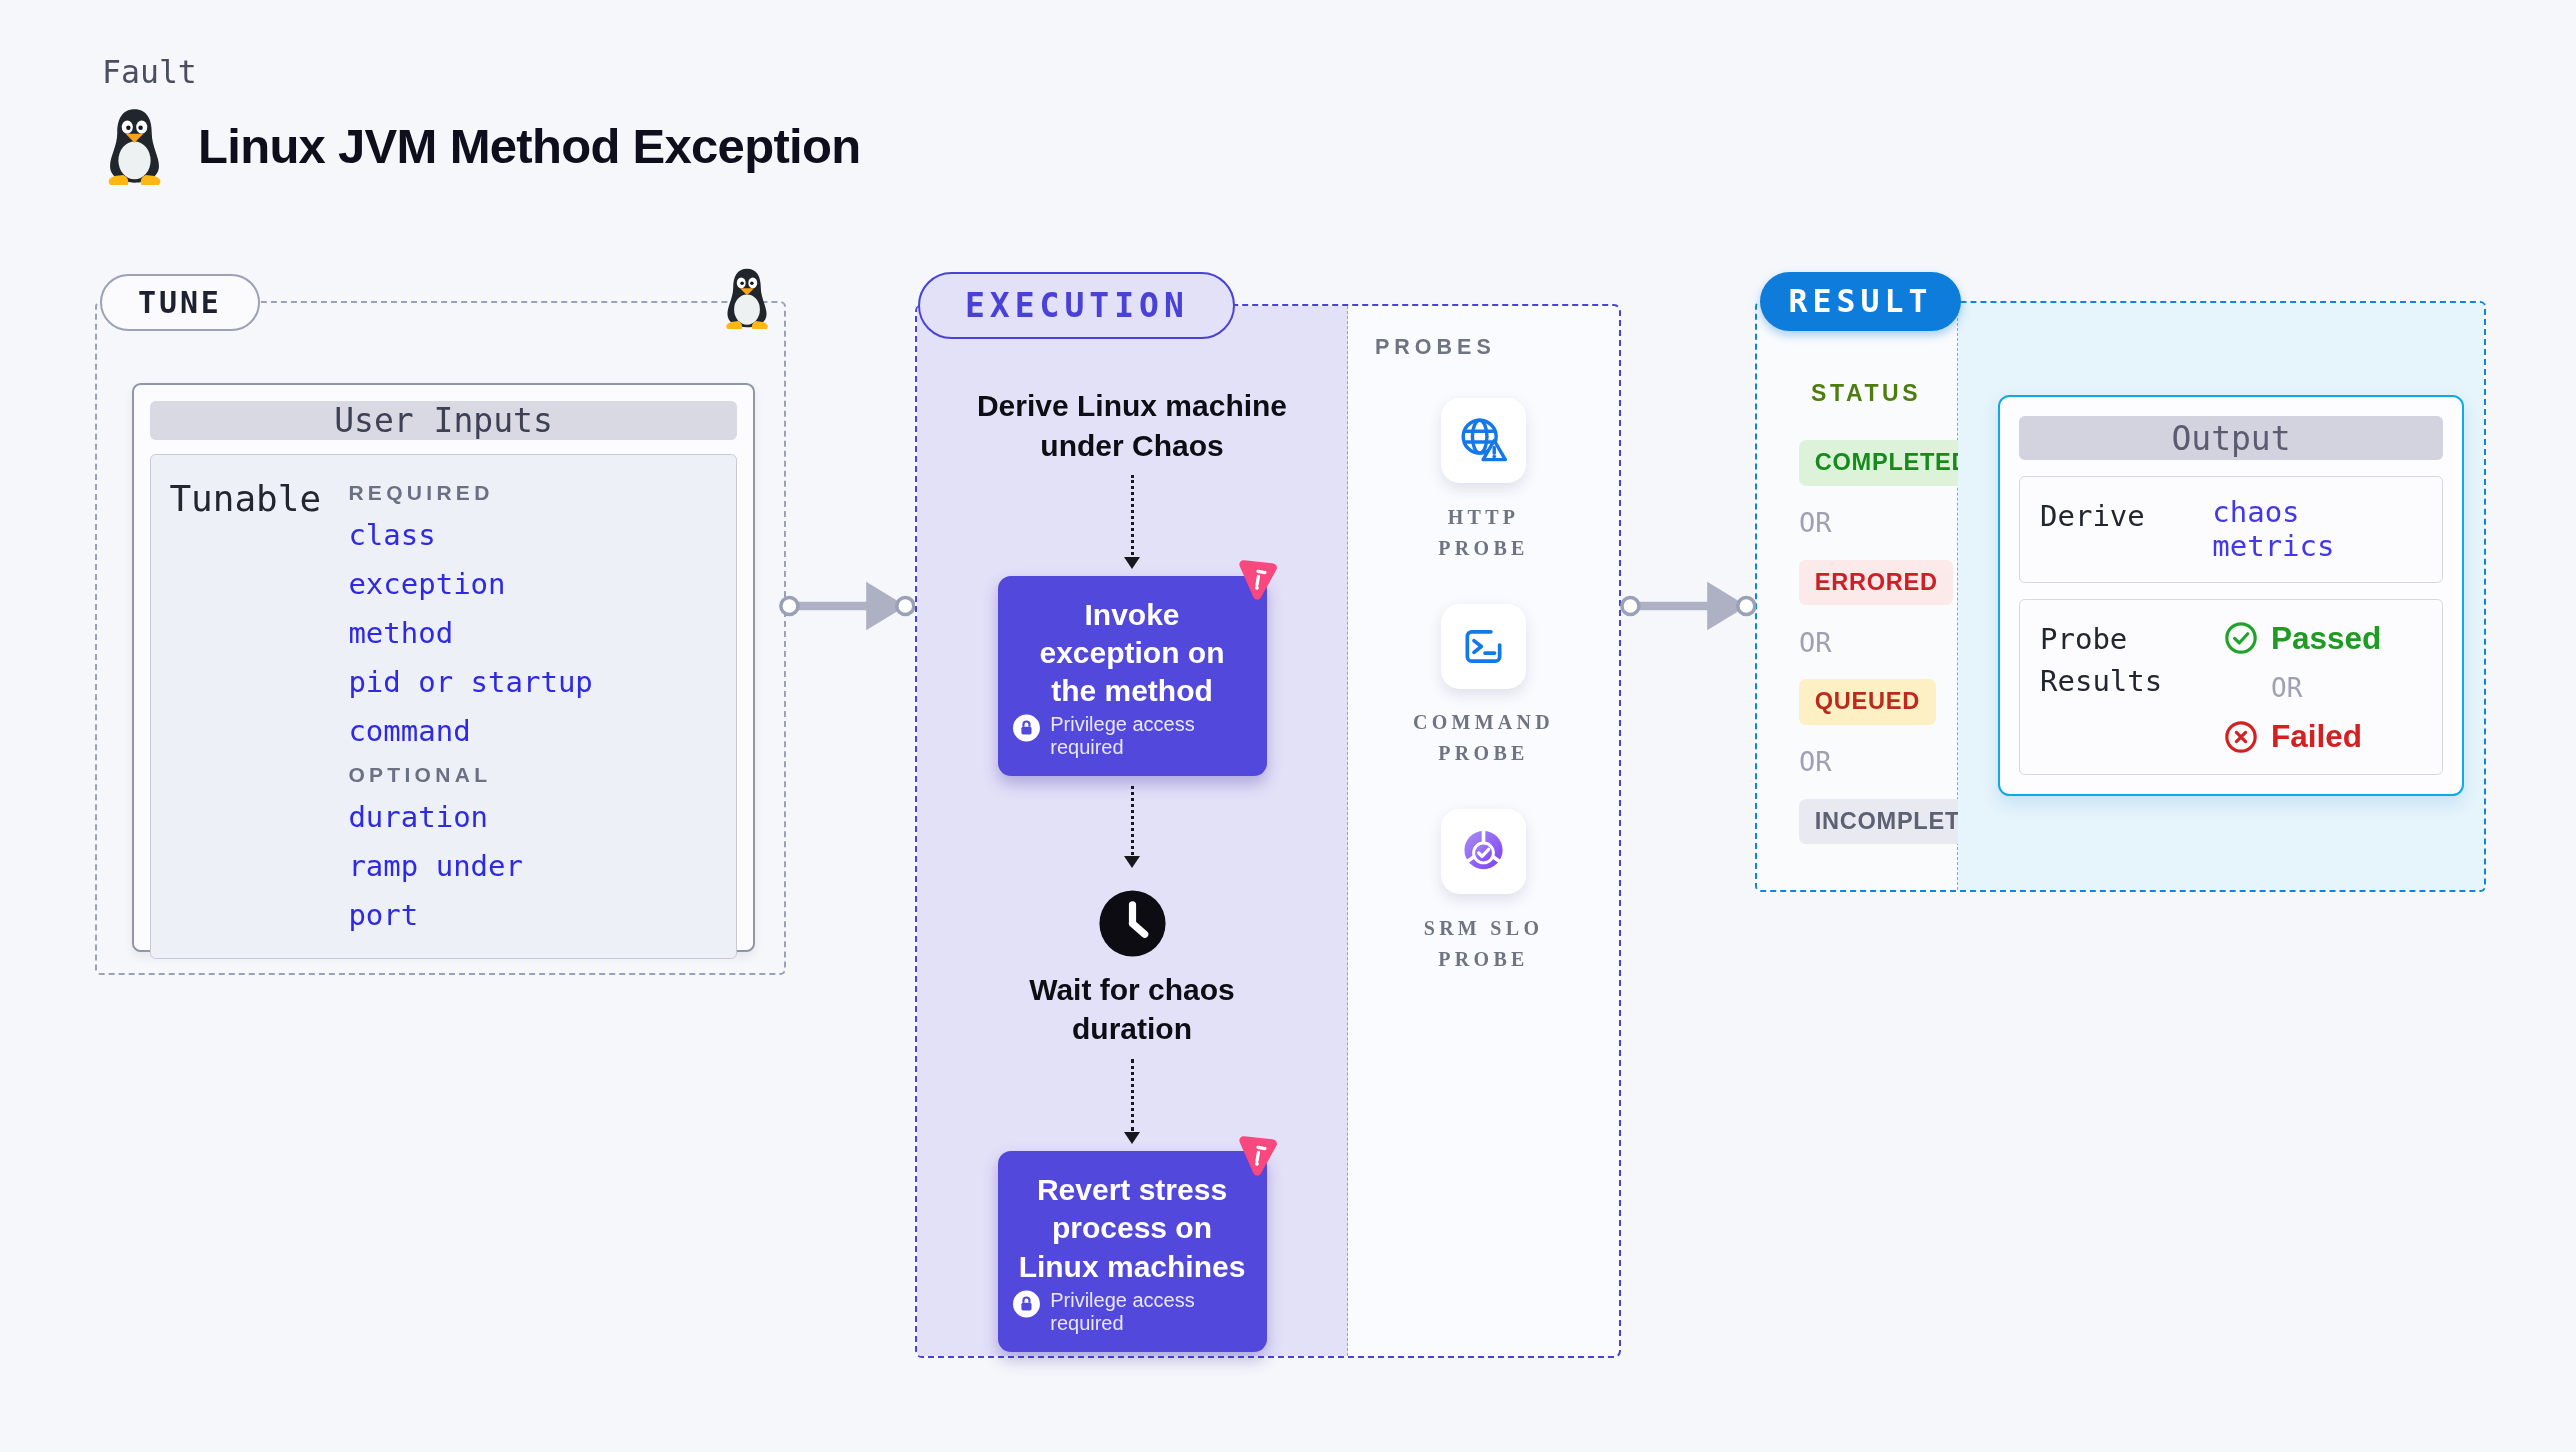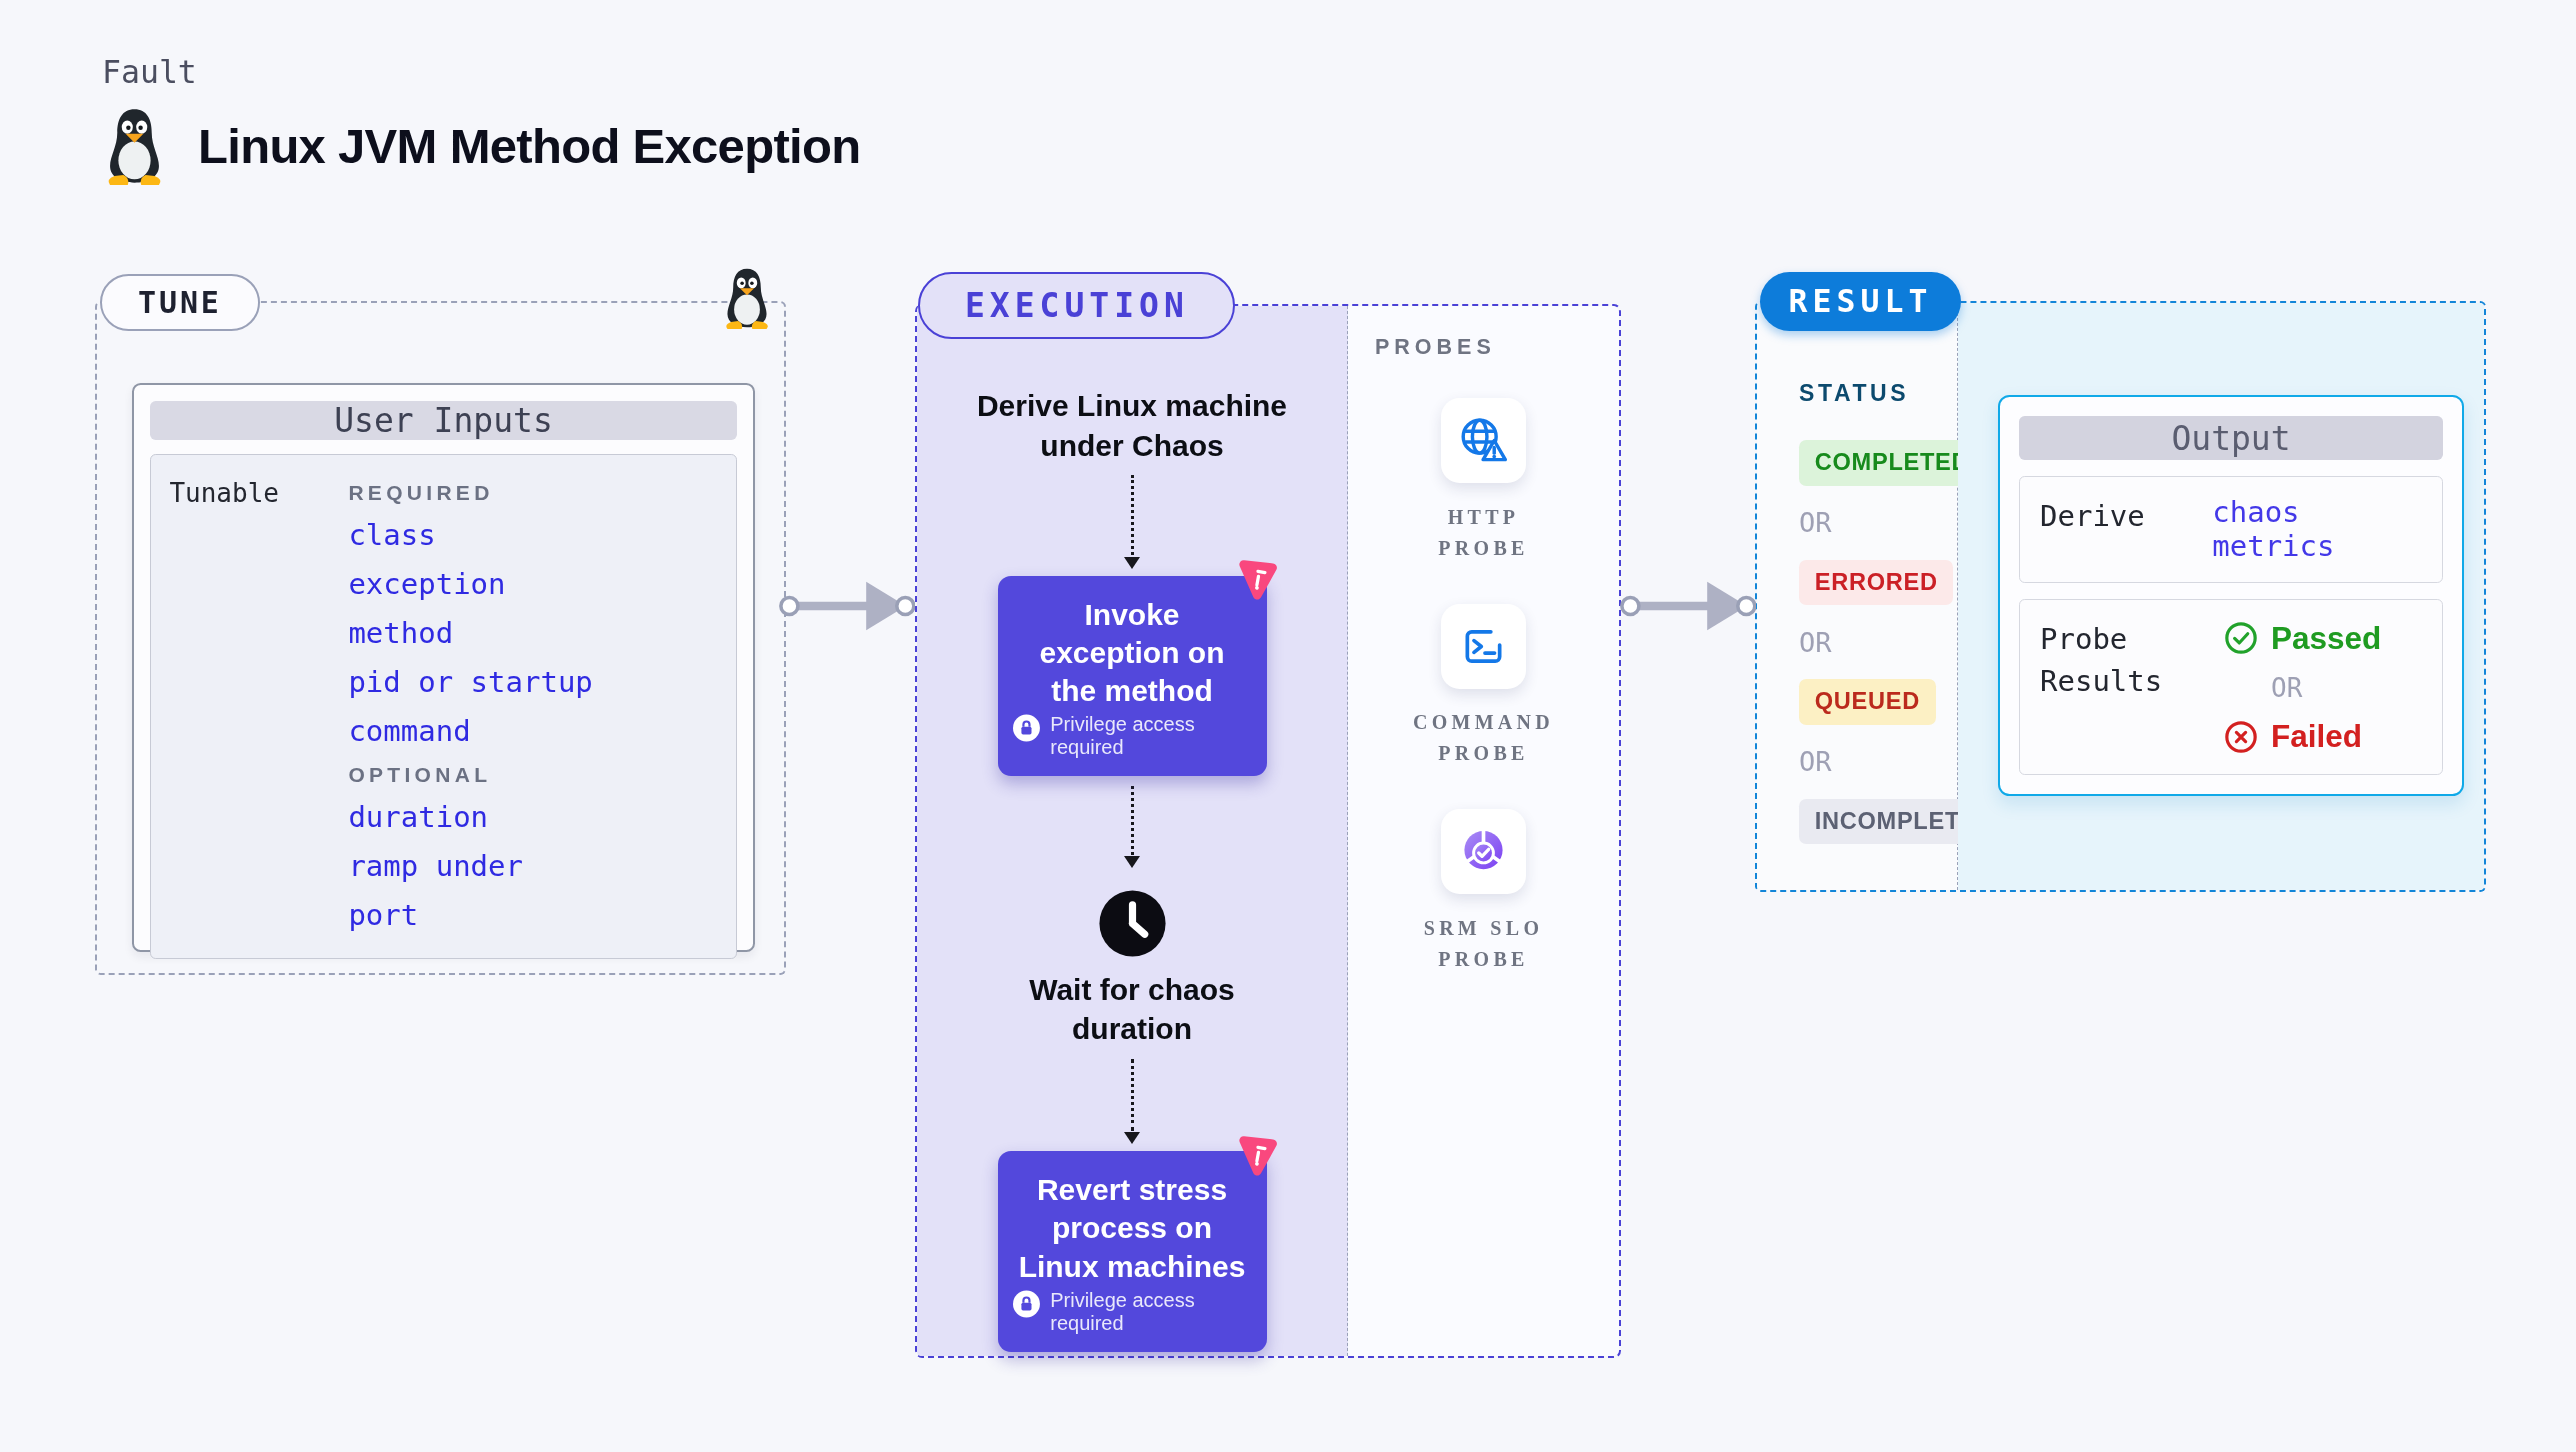--- a/index.html
+++ b/index.html
@@ -30,21 +30,21 @@
                border:2.5px solid #9aa1b8; font-size:30px; letter-spacing:2.9px; color:#1e2130;text-align:right; }
   .tune-tux { position:absolute; right:10px; top:-37px; z-index:6; }
 
   .ui-card { position:absolute; left:35px; top:80px; width:623px; height:569px;
              background:#fcfcfe; border:2.1px solid #8f96a6; border-radius:8.6px;
              box-shadow:0 4.3px 10px rgba(25,30,60,.07); padding:15.8px; display:flex; flex-direction:column; }
   .ui-header { height:66px; background:#d9d9e4; border-radius:5.7px; display:flex; align-items:center;
                justify-content:center; font-family:"DejaVu Sans Mono",monospace; font-size:33px; color:#3d4153; }
   .ui-table { flex:1; margin-top:14.3px; background:#eef0f7; border:1.4px solid #c7cad5; border-radius:5.7px;
               padding:18.6px 7.2px 18.6px 18.6px; display:flex; }
-  .ui-col-label { width:179px; font-family:"DejaVu Sans Mono",monospace; font-size:26px; color:#23262f; padding-top:4.3px; }
+  .ui-col-label { width:179px; font-family:"DejaVu Sans Mono",monospace; font-size:36px; color:#23262f; padding-top:4.3px; }
   .ui-col-items { flex:1; display:flex; flex-direction:column; }
   .sec-heading { font-size:21px; font-weight:bold; letter-spacing:4.3px; color:#6b7183; line-height:37px; }
   .tun-link { font-family:"DejaVu Sans Mono",monospace; font-size:29px; color:#2f2ae2;
               line-height:49px; cursor:pointer; width:fit-content; }
 
   
   .flow-arrow { position:absolute; z-index:4; }
 
   
   .exec-group { position:absolute; left:915px; top:304px; width:706px; height:1054px;
@@ -81,21 +81,21 @@
   .probe-name { margin-top:18.6px; width:165px; text-align:center; font-size:20px; font-weight:bold;
                 letter-spacing:4.3px; color:#6f7482; line-height:1.55;font-family:Liberation Serif, serif; }
 
   
   .result-group { position:absolute; left:1755px; top:301px; width:731px; height:591px;
                   border:2.9px dashed #1285d8; border-radius:5.7px; display:flex; }
   .result-pill { left:3px; top:-31.5px; width:201px; height:59px; background:#0d7cda;
                  font-size:31.5px; letter-spacing:5px; color:#ffffff; box-shadow:0 4.3px 10px rgba(13,124,218,.35); }
   .status-col { width:201px; background:#fafbfd; border-right:1.8px dashed #9aa1b8;
                 border-radius:4.3px 0 0 4.3px; padding:77px 0 0 42px; }
-  .status-heading { font-size:23px; font-weight:bold; letter-spacing:3.6px; color:#0c4a6e; }
+  .status-heading { font-size:23px; font-weight:bold; letter-spacing:3.6px; color:#4d7c0f;margin-left:12px; }
   .status-stack { margin-top:33px; display:flex; flex-direction:column; align-items:flex-start; gap:21.5px; }
   .badge { padding:9.3px 15.8px; border-radius:7.2px; font-size:23.6px; font-weight:bold; letter-spacing:0.7px; }
   .badge.completed { background:#dcf3da; color:#178a1c; }
   .badge.errored { background:#fce9e9; color:#cb2026; }
   .badge.queued { background:#fcf0c4; color:#bb2a1d; }
   .badge.incompleted { background:#e9eaf1; color:#5c6173; }
   .or-label { font-family:"DejaVu Sans Mono",monospace; font-size:27px; color:#9ea0b4; }
 
   .output-area { flex:1; position:relative; background:#e6f4fb; border-radius:0 4.3px 4.3px 0; }
   .output-card { position:absolute; left:40px; top:92px; width:466px; height:401px;

